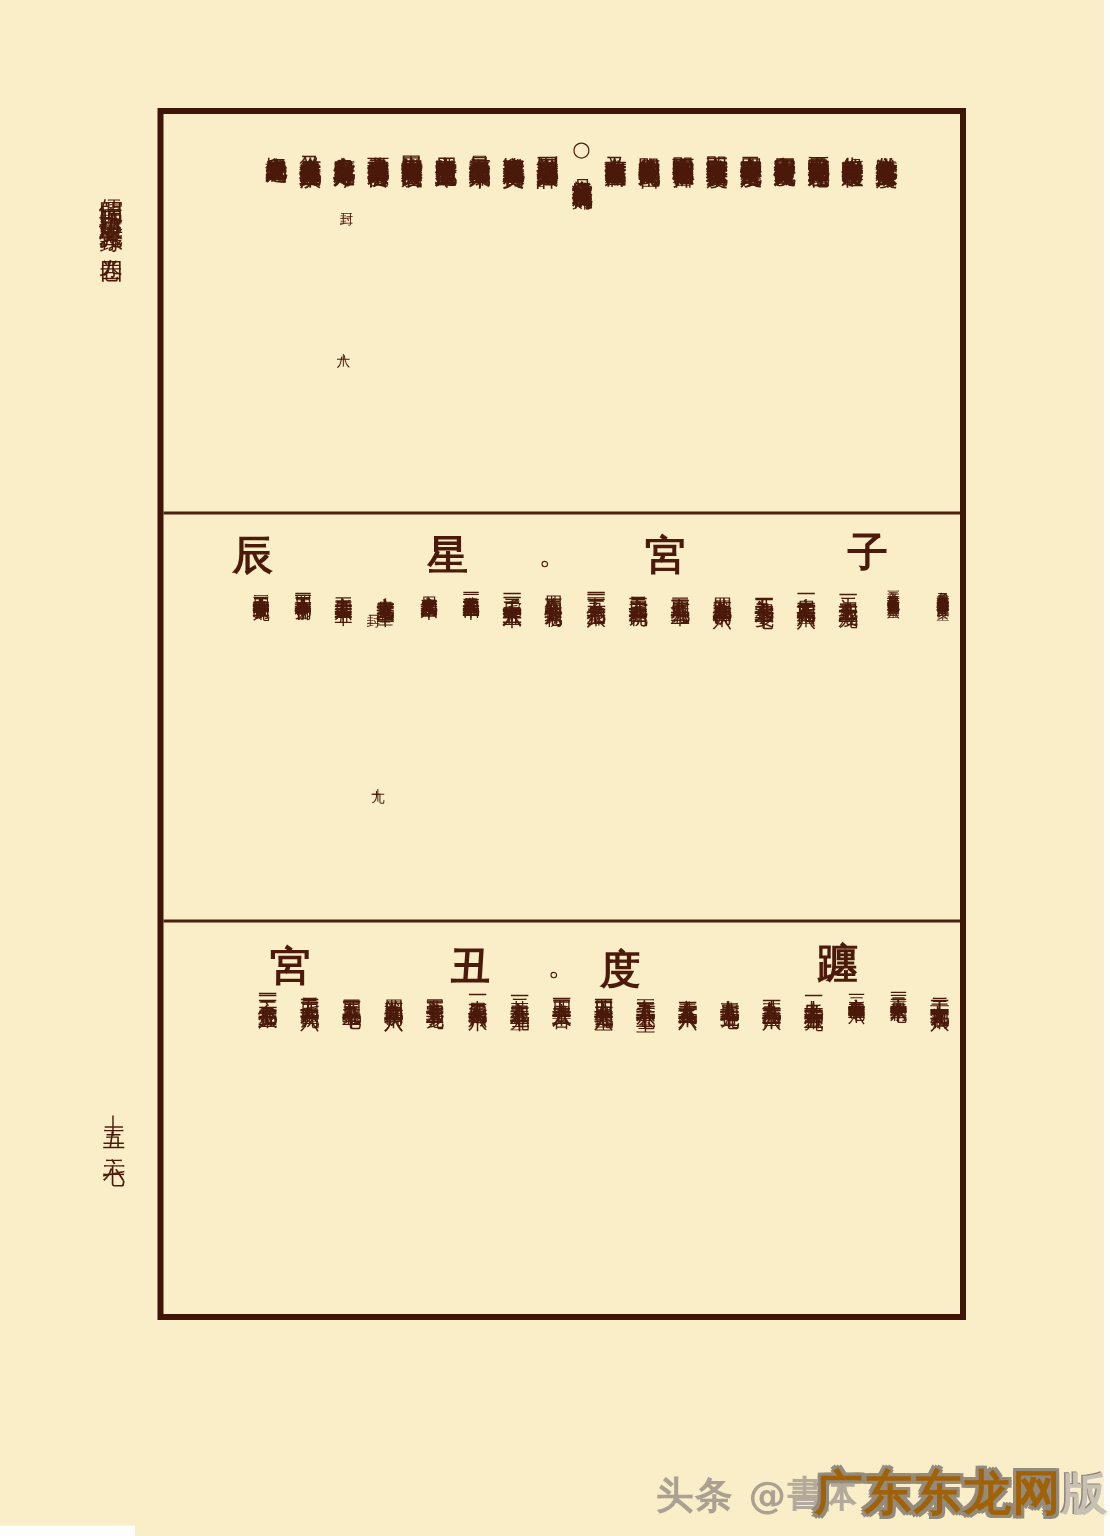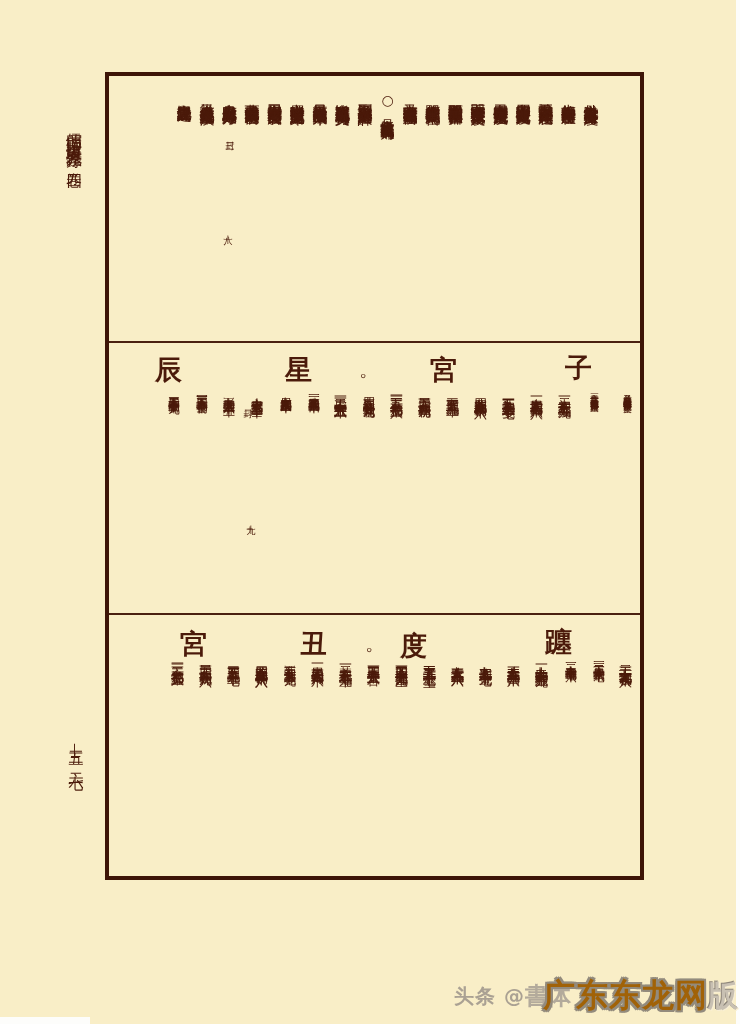--- a/index.html
+++ b/index.html
@@ -46,21 +46,21 @@
 
   
   .folio-mark{position:absolute;writing-mode:vertical-rl;text-orientation:upright;
         font-size:9px;letter-spacing:1px;}
   .fm-t1{left:114px;top:58px;} .fm-t2{left:112px;top:152px;}
   .fm-m1{left:132px;top:326px;} .fm-m2{left:135px;top:442px;}
 
   
   .watermark{position:absolute;right:2px;bottom:6px;white-space:nowrap;
         font-family:"DejaVu Sans", sans-serif;display:flex;align-items:center;}
-  .wm-prefix{color:#aaa193;font-size:20px;font-weight:bold;letter-spacing:1px;}
+  .wm-prefix{color:#aaa193;font-size:25px;font-weight:bold;letter-spacing:1px;}
   .wm-hidden{color:#b3aa9b;font-size:24px;font-weight:bold;letter-spacing:-2px;}
   .wm-main{color:#a16207;font-size:32px;font-weight:bold;letter-spacing:1px;margin-left:-26px;
         text-shadow:-2px -2px 0 #938b7d, 2px -2px 0 #938b7d, -2px 2px 0 #938b7d, 2px 2px 0 #938b7d,
                     0 -2px 0 #938b7d, 0 2px 0 #938b7d, -2px 0 0 #938b7d, 2px 0 0 #938b7d;}
   .wm-suffix{color:#c8c0b2;font-size:30px;font-weight:bold;
         text-shadow:-1px -1px 0 #8d857a, 1px 1px 0 #f9efd4;}
 </style>
 </head>
 <body>
 

